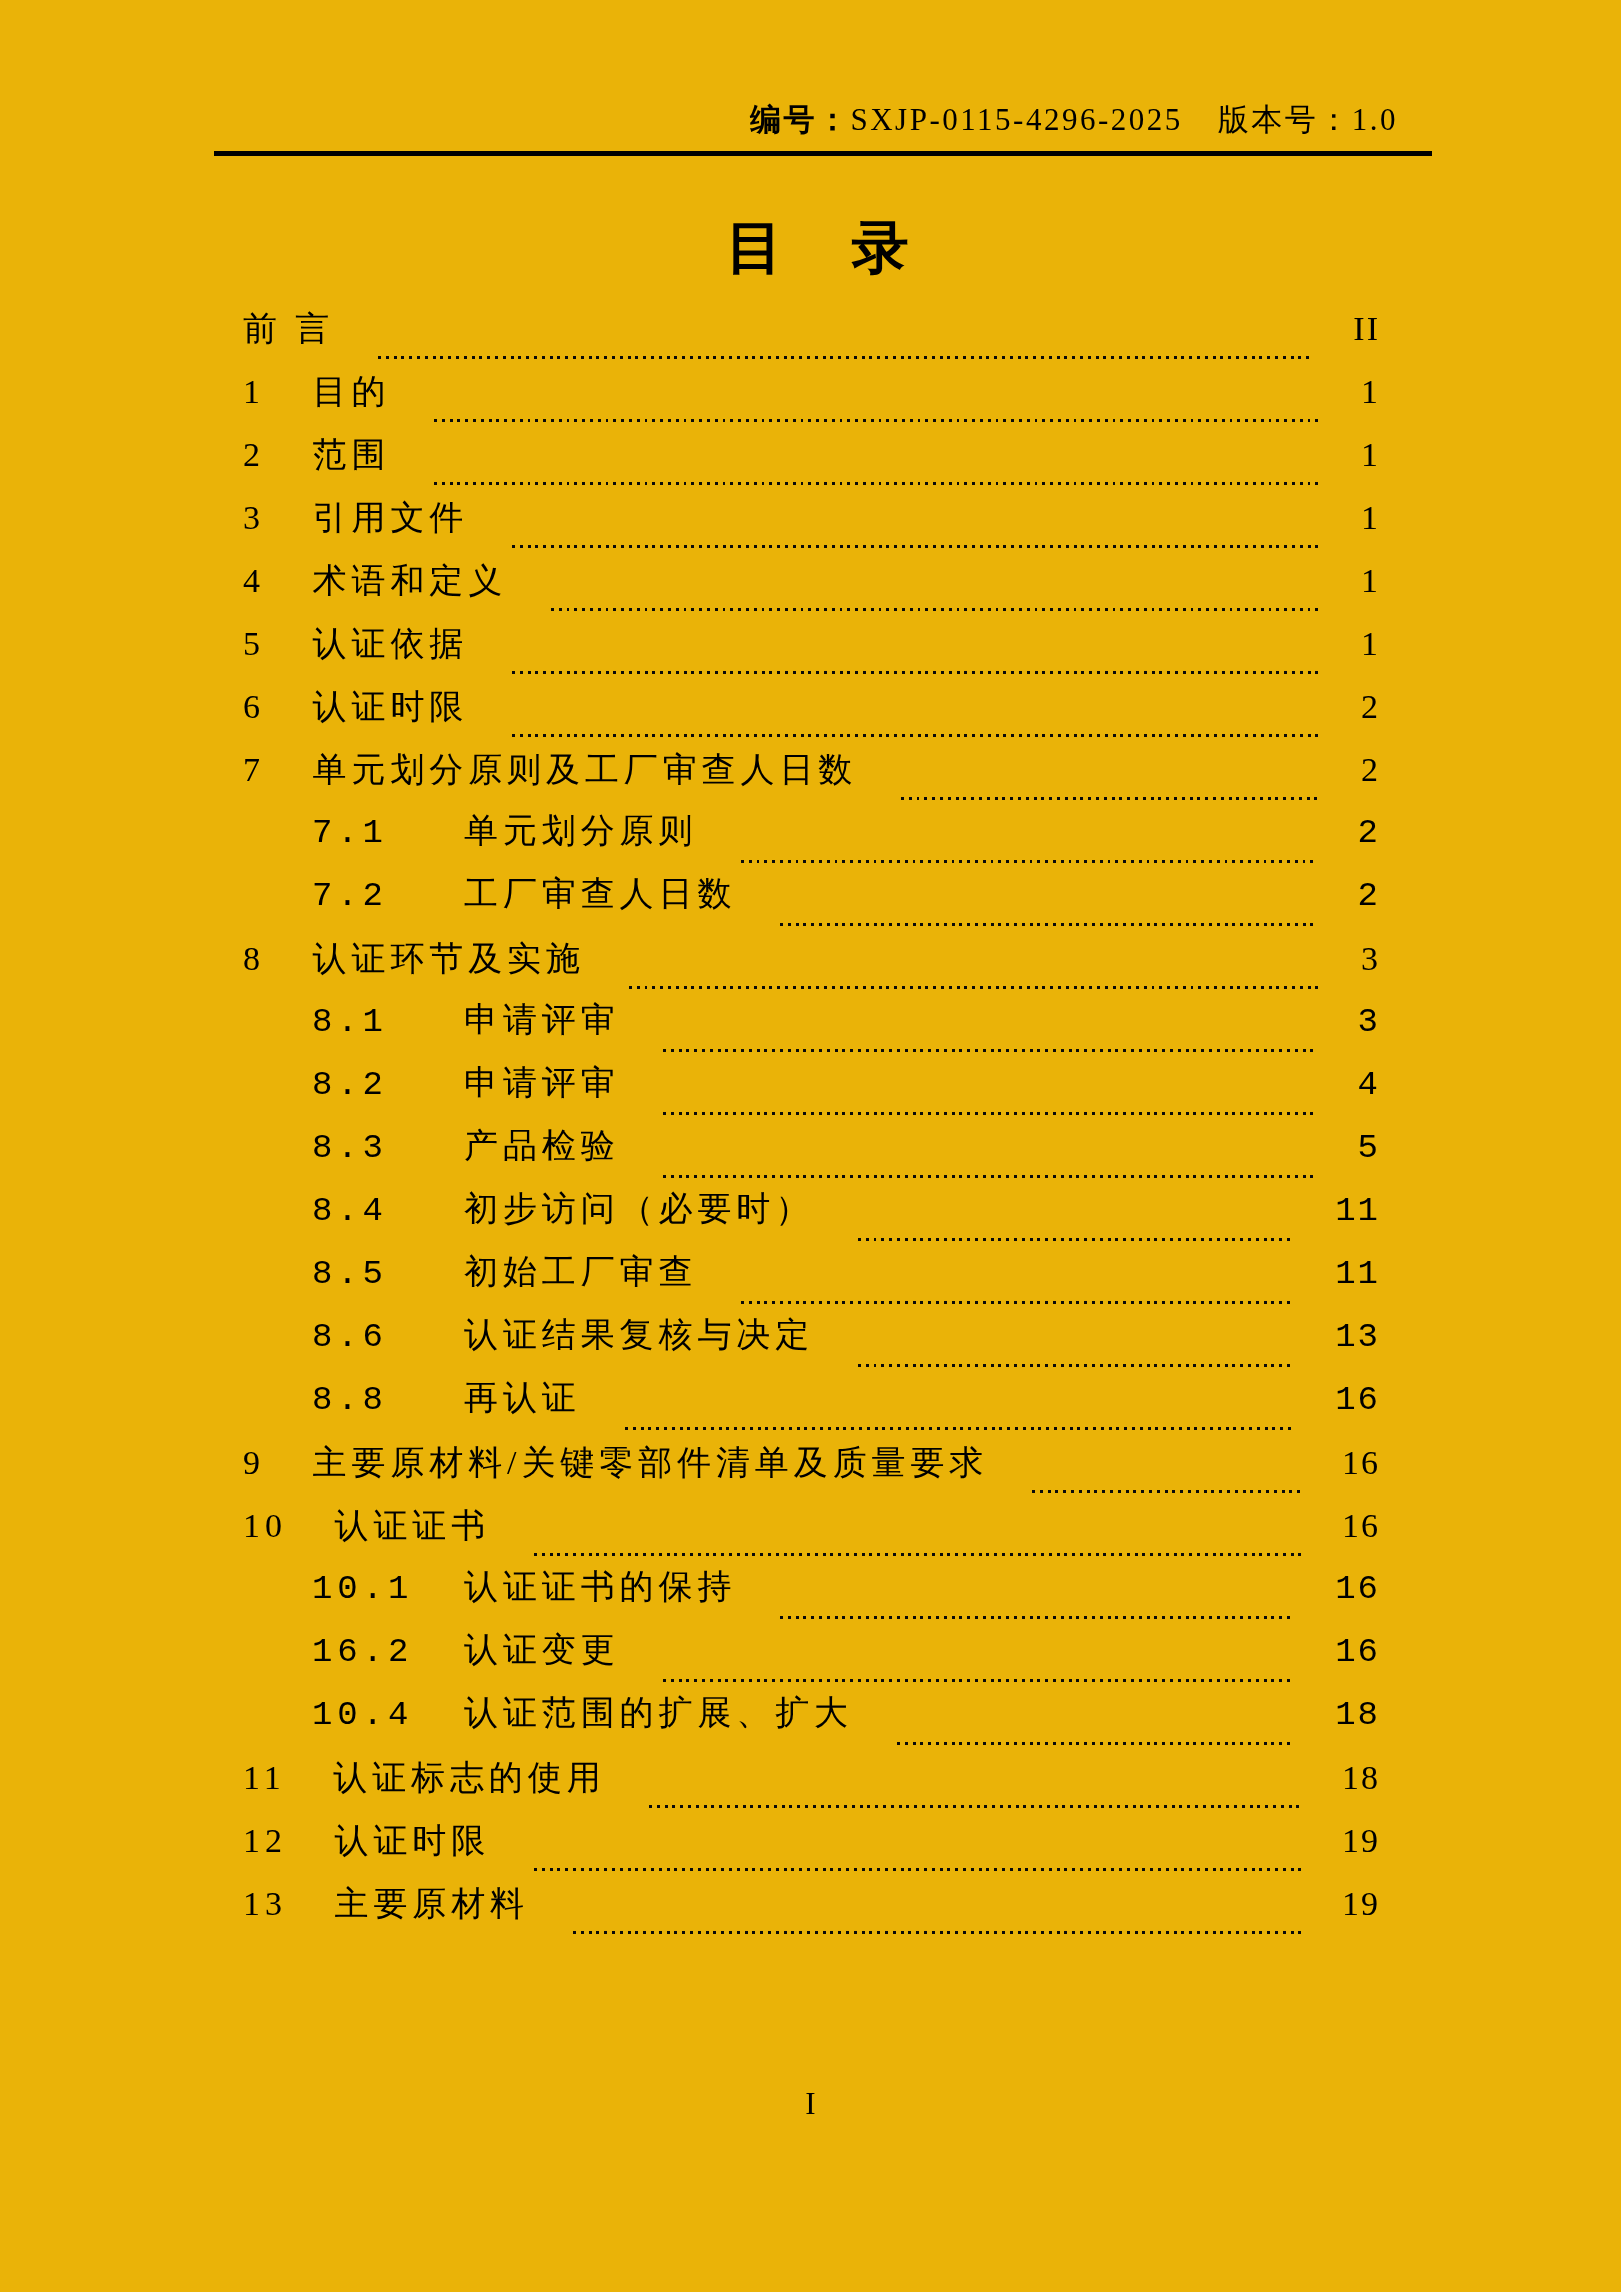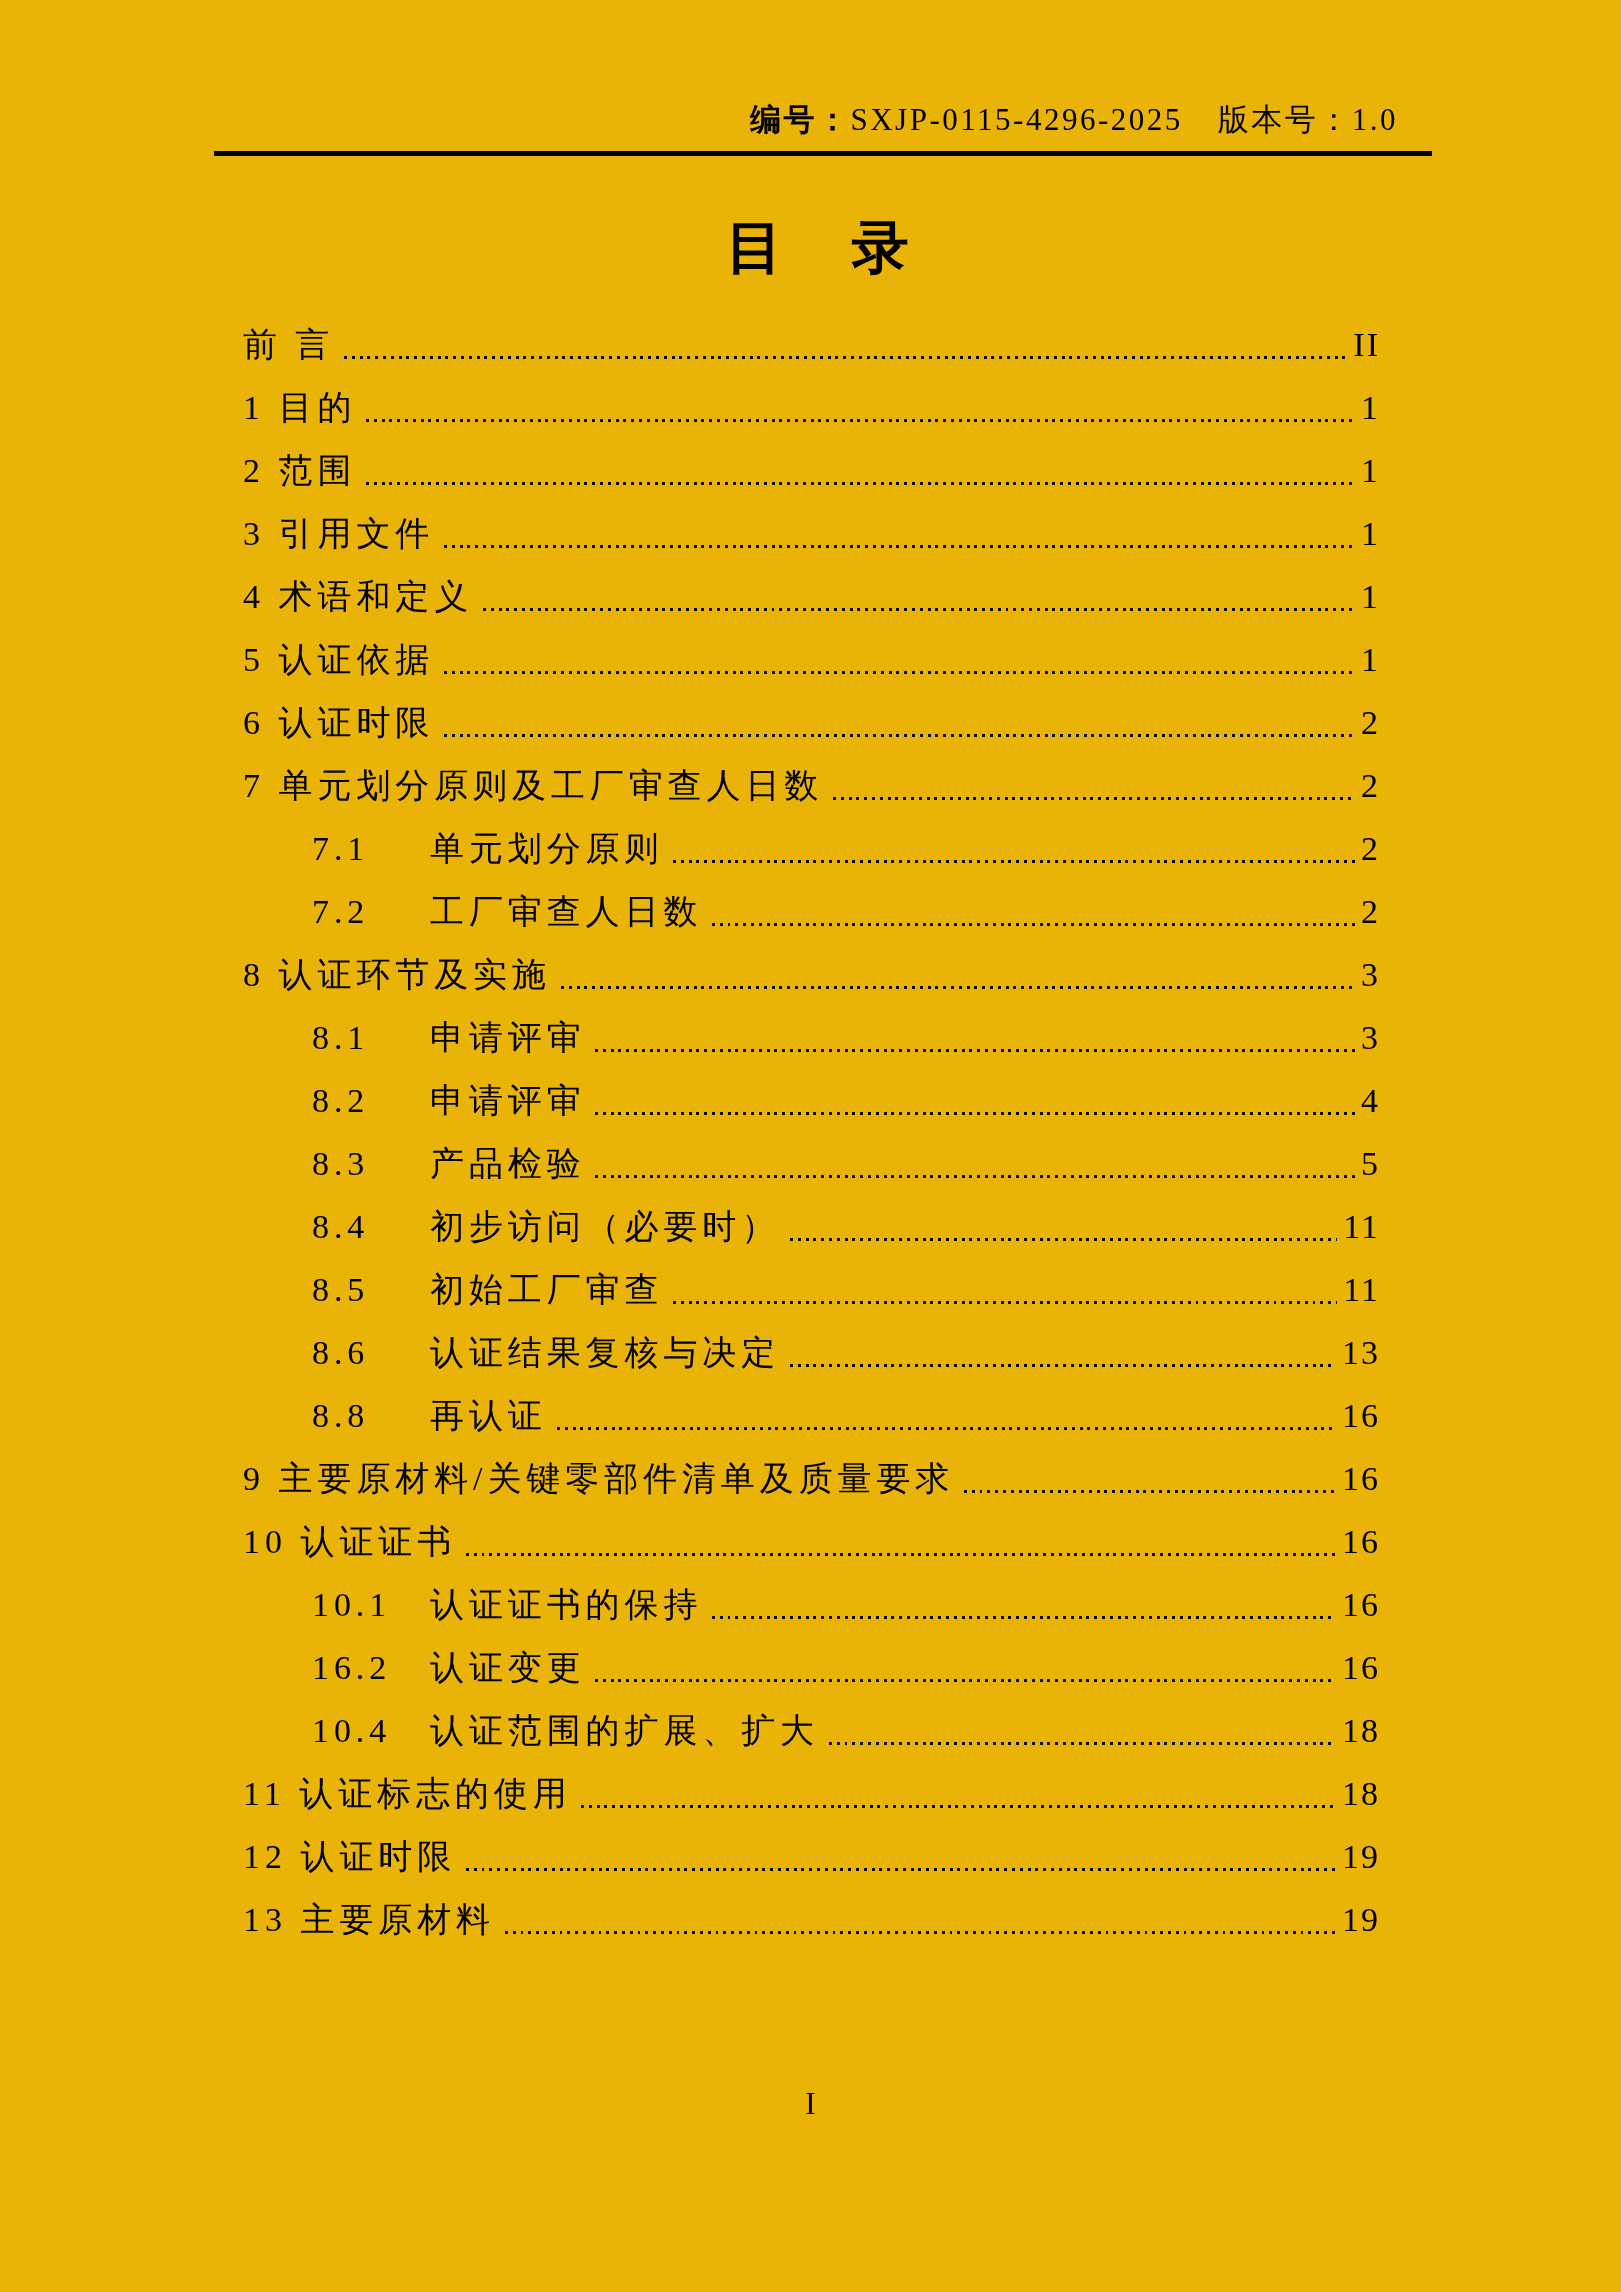--- a/index.html
+++ b/index.html
@@ -46,30 +46,31 @@
   }
   .toc {
     position: absolute;
     top: 312px;
     left: 243px;
     width: 1137px;
   }
   .toc-row {
     height: 63px;
     display: flex;
-    align-items: flex-end;
+    align-items: flex-start;
     padding-bottom: 12.7px;
     box-sizing: border-box;
     font-size: 34px;
     line-height: 1;
     letter-spacing: 4.9px;
     white-space: nowrap;
+    gap: 34px;
   }
   .toc-row .num { flex: none; margin-right: 13.7px; }
-  .toc-row.sub { padding-left: 69px; }
+  .toc-row.sub { padding-left: 69px; font-family: Liberation Mono, monospace; }
   .toc-row.sub .num { width: 118px; margin-right: 0; }
   .toc-row .label { flex: none; }
   .toc-row .dots {
     flex: 1 1 auto;
     height: 3.9px;
     align-self: flex-end;
     margin: 0 5.9px 2.9px 9.8px;
     background-image: repeating-linear-gradient(90deg, #0a0a0a 0 2.9px, transparent 2.9px 7.8px);
   }
   .toc-row .pagenum { flex: none; letter-spacing: 2px; }

